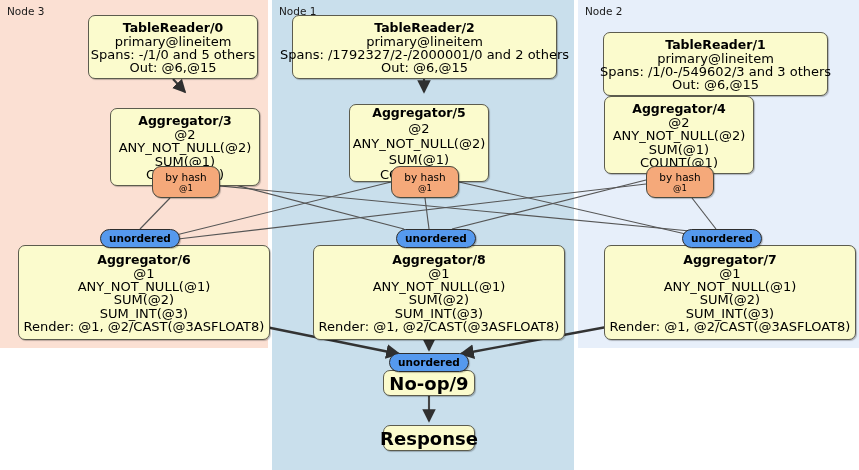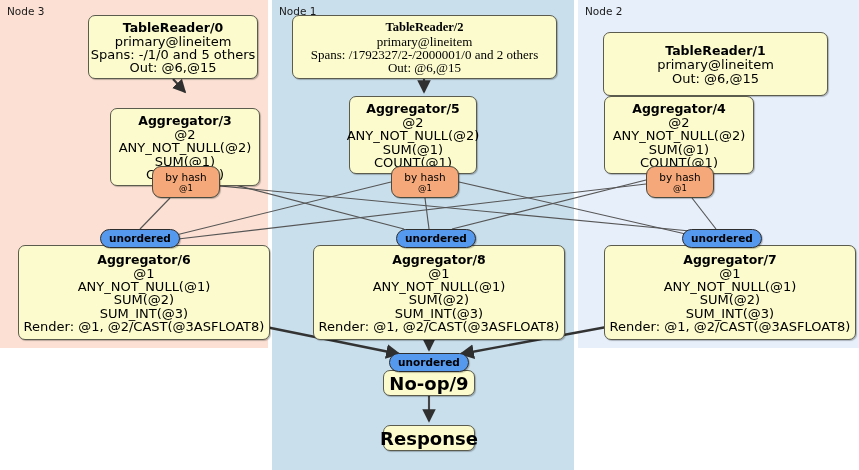--- a/index.html
+++ b/index.html
@@ -104,39 +104,40 @@
     </g>
   </svg>
 
   <div id="nodes">
       <div class="box" style="left: 88px; top: 15px; width: 170px; height: 64px;">
         <div class="ttl">TableReader/0</div>
         <div class="ln">primary@lineitem</div>
         <div class="ln">Spans: -/1/0 and 5 others</div>
         <div class="ln">Out: @6,@15</div>
       </div>
-      <div class="box" style="left: 292px; top: 15px; width: 265px; height: 64px; font-family: Liberation Serif, serif;">
+      <div class="box" style="left: 292px; top: 15px; width: 265px; height: 64px;">
         <div class="ttl">TableReader/2</div>
         <div class="ln">primary@lineitem</div>
         <div class="ln">Spans: /1792327/2-/2000001/0 and 2 others</div>
         <div class="ln">Out: @6,@15</div>
       </div>
       <div class="box" style="left: 603px; top: 32px; width: 225px; height: 64px;">
         <div class="ttl">TableReader/1</div>
         <div class="ln">primary@lineitem</div>
+        <div class="ln">Spans: /1/0-/549602/3 and 3 others</div>
         <div class="ln">Out: @6,@15</div>
       </div>
       <div class="box" style="left: 110px; top: 108px; width: 150px; height: 78px;">
         <div class="ttl">Aggregator/3</div>
         <div class="ln">@2</div>
         <div class="ln">ANY_NOT_NULL(@2)</div>
         <div class="ln">SUM(@1)</div>
         <div class="ln">COUNT(@1)</div>
       </div>
-      <div class="box" style="left: 349px; top: 96px; width: 128px; height: 78px;">
+      <div class="box" style="left: 349px; top: 104px; width: 140px; height: 78px; justify-content: space-between;">
         <div class="ttl">Aggregator/5</div>
         <div class="ln">@2</div>
         <div class="ln">ANY_NOT_NULL(@2)</div>
         <div class="ln">SUM(@1)</div>
         <div class="ln">COUNT(@1)</div>
       </div>
       <div class="box" style="left: 604px; top: 96px; width: 150px; height: 78px;">
         <div class="ttl">Aggregator/4</div>
         <div class="ln">@2</div>
         <div class="ln">ANY_NOT_NULL(@2)</div>

